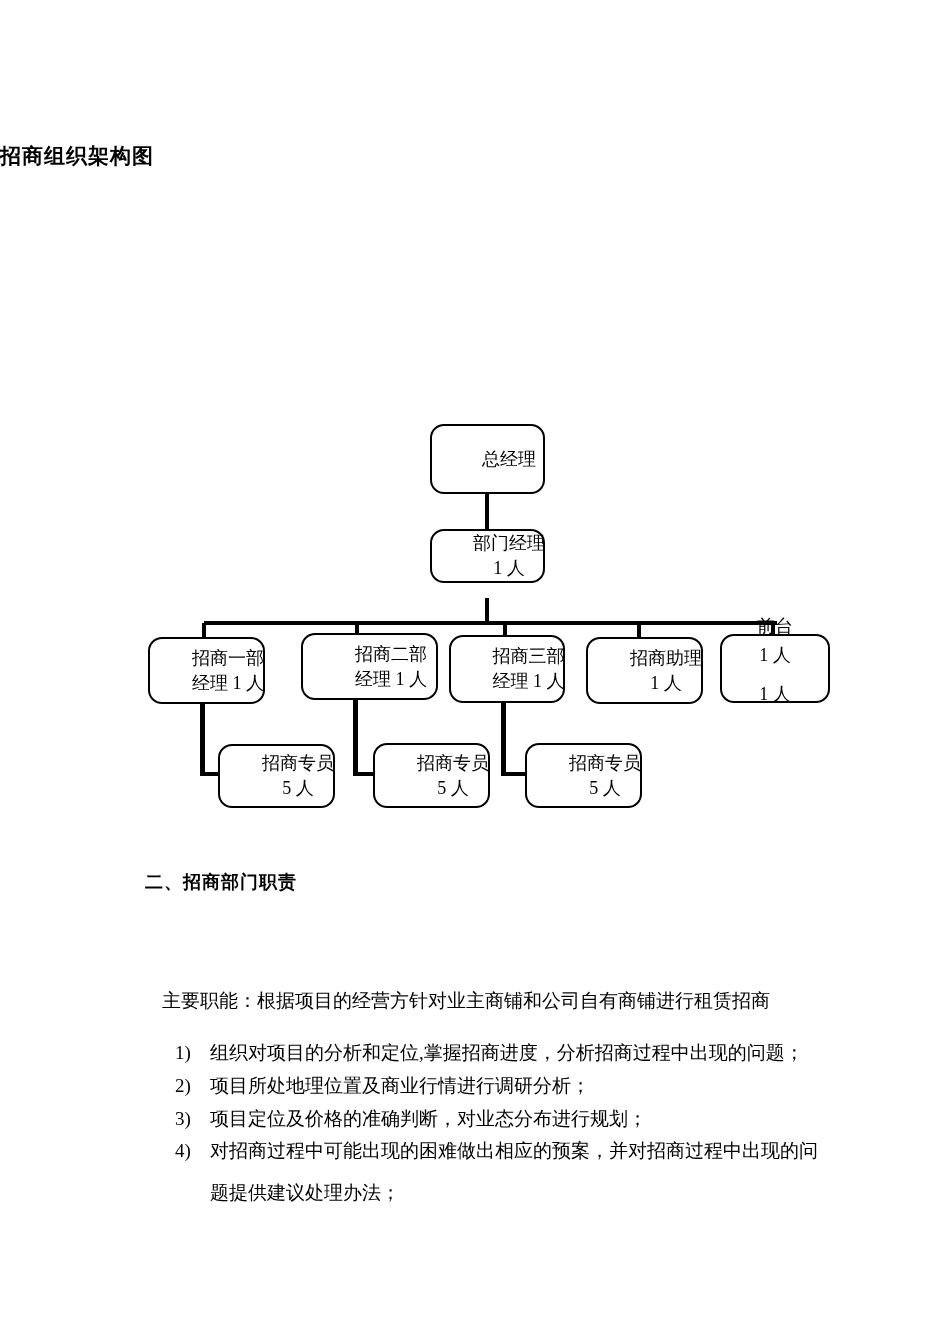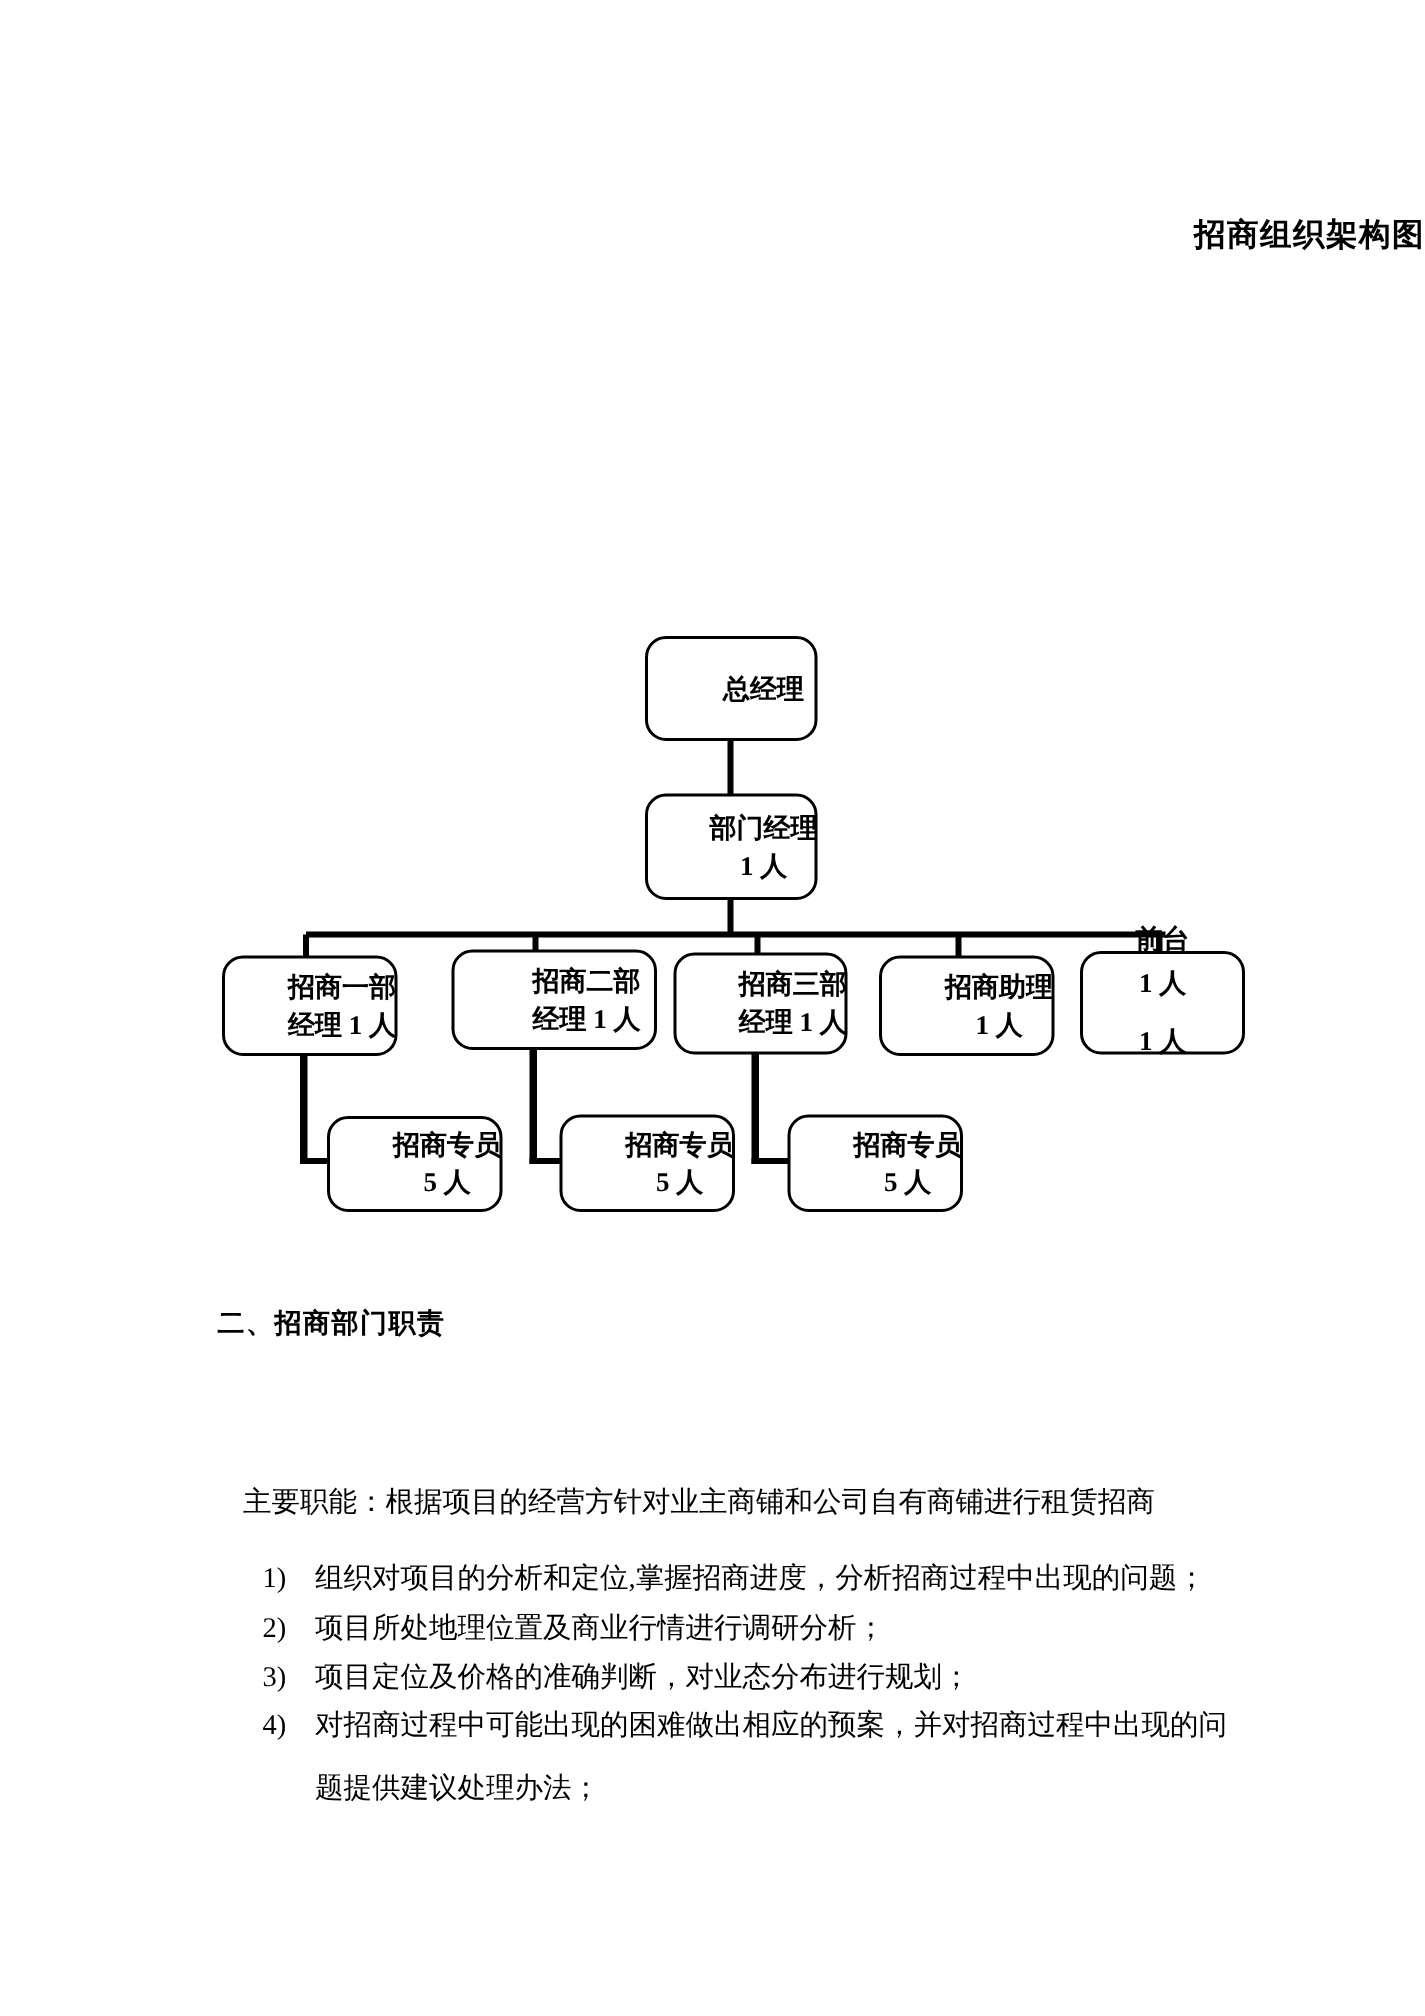--- a/index.html
+++ b/index.html
@@ -1,23 +1,23 @@
 <!DOCTYPE html>
 <html><head>
 <meta charset="utf-8">
 <style>
   html,body{margin:0;padding:0;background:#ffffff;}
   .page{position:relative;width:950px;height:1344px;background:#fff;overflow:hidden;
         font-family:"Liberation Serif","DejaVu Serif",serif;color:#000;}
-  .doc-title{position:absolute;top:142px;left:0;width:100%;text-align:right;
+  .doc-title{position:absolute;top:142px;left:0;width:100%;text-align:left;
              font-size:21px;font-weight:bold;margin:0;letter-spacing:1px;}
   
   .node{position:absolute;box-sizing:border-box;border:2px solid #000;border-radius:14px;
         background:#fff;display:flex;flex-direction:column;align-items:center;justify-content:center;
-        font-weight:bold;font-size:18px;line-height:25px;text-align:center;z-index:2;padding-left:43px;}
+        font-weight:normal;font-size:18px;line-height:25px;text-align:center;z-index:2;padding-left:43px;}
   .node span{display:block;white-space:nowrap;}
   
   .line{position:absolute;background:#000;z-index:1;}
   .v{width:4px;}
   .h{height:4px;}
   .elbow{width:5px;}
   
   .front-label{position:absolute;top:-22px;left:50%;transform:translateX(-50%);z-index:3;}
   .front-t1{position:absolute;top:7px;left:0;width:100%;text-align:center;}
   .front-t2{position:absolute;top:46px;left:0;width:100%;text-align:center;}
@@ -50,21 +50,21 @@
   <div class="line h" style="left:200px;top:772px;width:20px"></div>
   <div class="line v elbow" style="left:353px;top:699px;height:77px"></div>
   <div class="line h" style="left:353px;top:772px;width:22px"></div>
   <div class="line v elbow" style="left:501px;top:701px;height:75px"></div>
   <div class="line h" style="left:501px;top:772px;width:26px"></div>
 
   <div class="node" style="left:430px;top:424px;width:115px;height:70px">
     <span>总经理</span>
   </div>
 
-  <div class="node" style="left:430px;top:529px;width:115px;height:71px">
+  <div class="node" style="left:430px;top:529px;width:115px;height:54px">
     <span>部门经理</span>
     <span>1 人</span>
   </div>
 
   <div class="node" style="left:148px;top:637px;width:117px;height:67px">
     <span>招商一部</span>
     <span>经理 1 人</span>
   </div>
 
   <div class="node" style="left:301px;top:633px;width:137px;height:67px">

